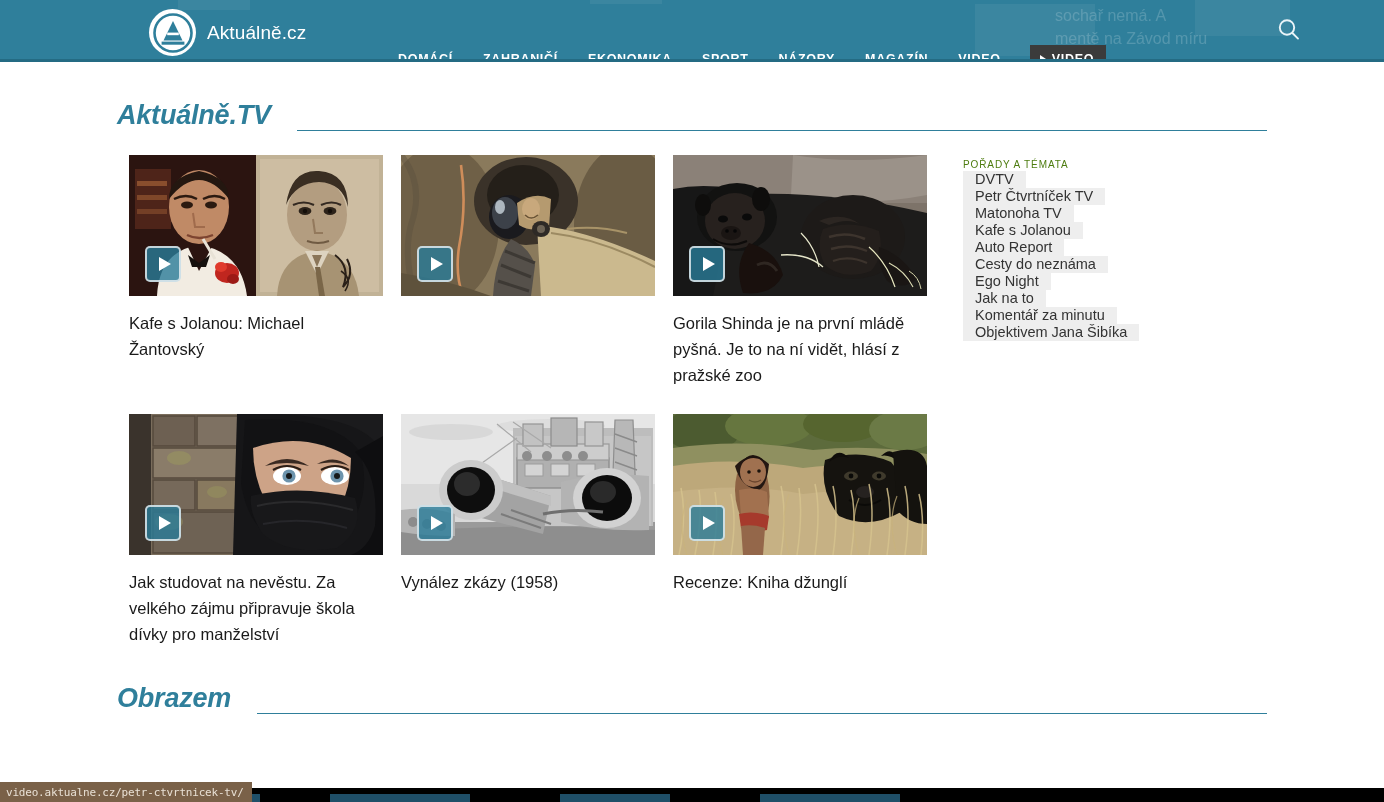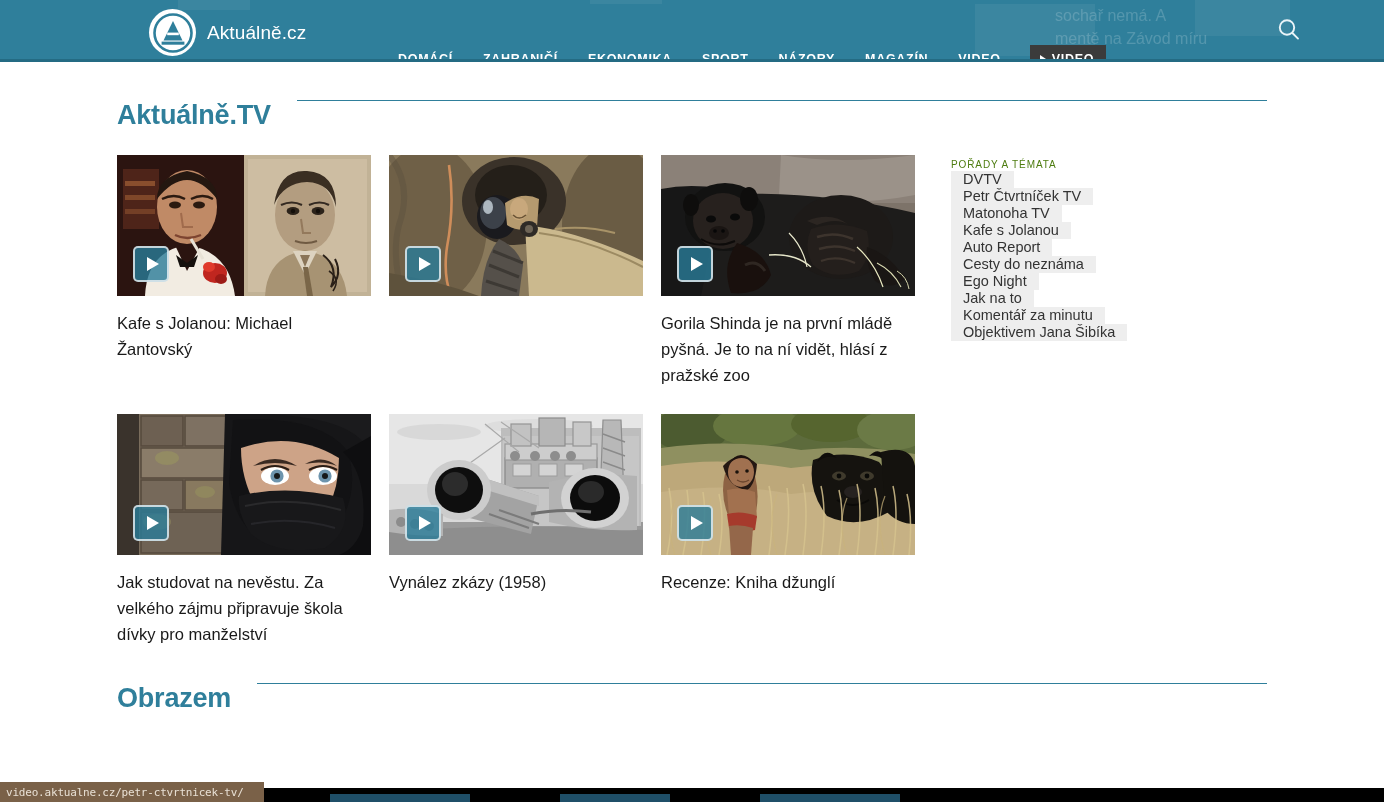--- a/index.html
+++ b/index.html
@@ -104,23 +104,24 @@
     padding-top: 38px;
   }
   .container {
     width: 1150px;
     margin: 0 auto;
     position: relative;
   }
 
   .section-head {
     display: flex;
-    align-items: flex-start;
+    align-items: flex-end;
     gap: 26px;
     margin-bottom: 24px;
+    font-style: italic;
   }
   .section-title {
     color: #2f7f9b;
     font-size: 27px;
     font-weight: bold;
     white-space: nowrap;
     letter-spacing: -.2px;
   }
   .section-rule {
     flex: 1;
@@ -128,20 +129,21 @@
     background: #2f7f9b;
   }
 
   .tv-layout { display: flex; gap: 0; }
   .tv-grid {
     width: 816px;
     display: grid;
     grid-template-columns: repeat(3, 254px);
     column-gap: 18px;
     row-gap: 0;
+    margin-left: 12px;
   }
   .card { width: 254px; margin-bottom: 0; }
   .thumb {
     position: relative;
     width: 254px; height: 141px;
     overflow: hidden;
     cursor: pointer;
     background: #333;
   }
   .thumb-art { position: absolute; inset: 0; }
@@ -188,21 +190,21 @@
   }
   .tag-wrap > div { line-height: 0; }
 
   .obrazem { margin-top: 36px; }
 
   
   .status-bar {
     position: fixed;
     left: 0; bottom: 0;
     height: 20px;
-    padding: 2px 20px 0 6px;
+    padding: 2px 8px 0 6px;
     background: #7a6148;
     color: #e8e0d4;
     font-size: 11px;
     font-family: "DejaVu Sans Mono", monospace;
     letter-spacing: -.2px;
     line-height: 18px;
     z-index: 40;
   }
   .bottom-strip {
     position: fixed;

